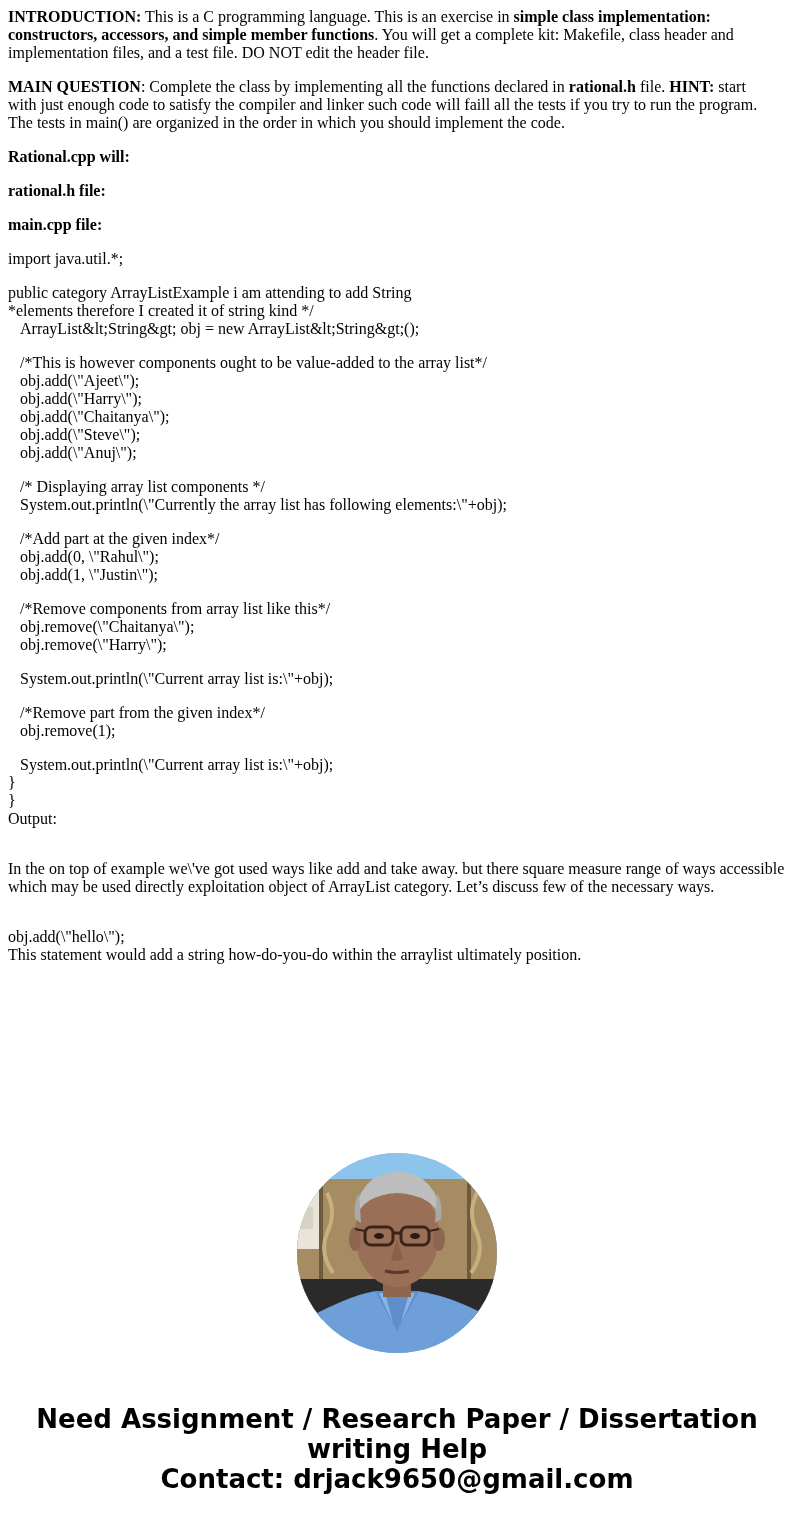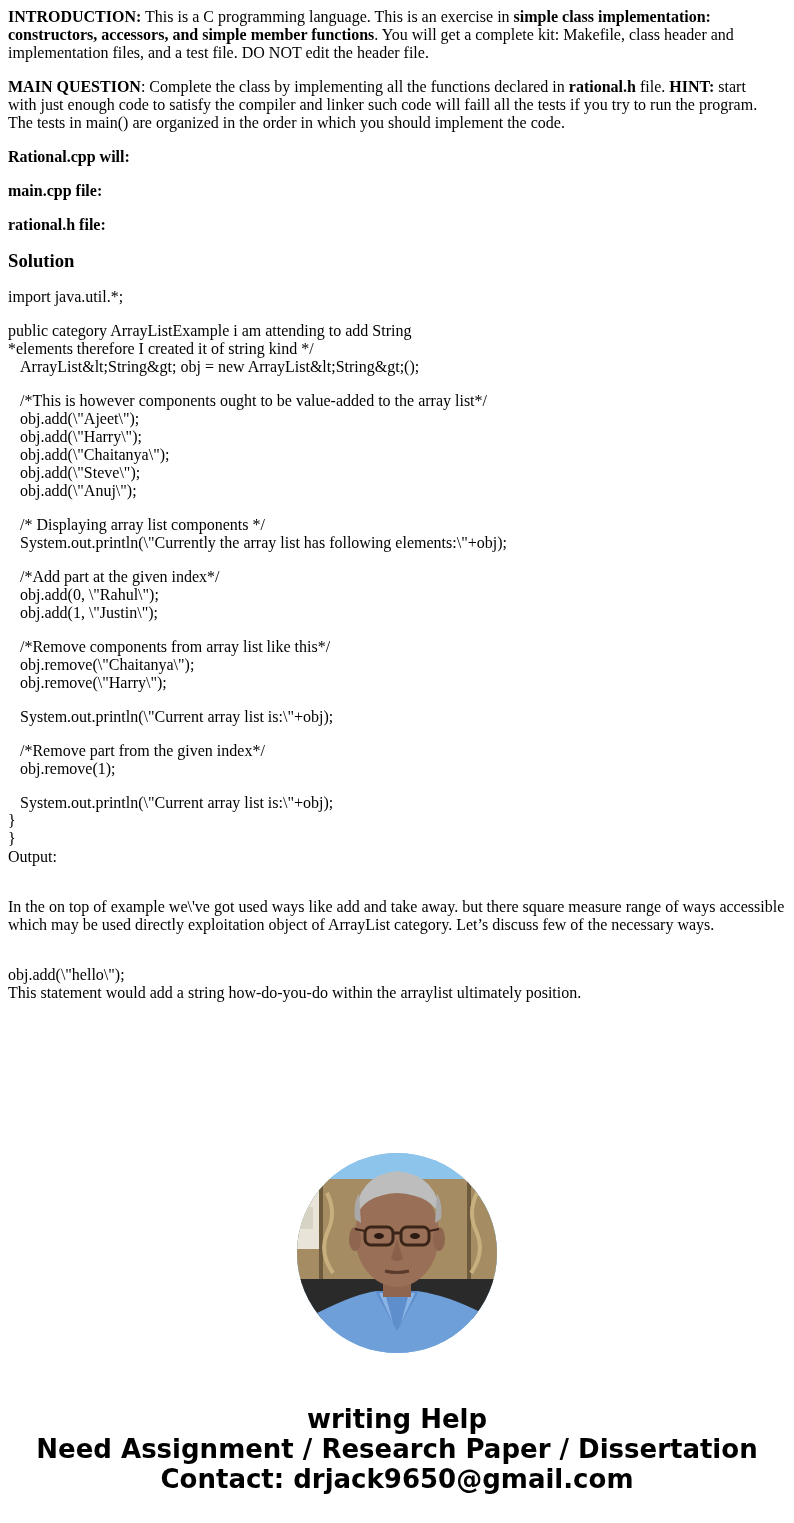--- a/index.html
+++ b/index.html
@@ -82,24 +82,23 @@
   </style>
 </head>
 <body>
 
 <div class="content">
   <p class="first"><b>INTRODUCTION:</b><span> This is a C programming language. This is an exercise in </span><b>simple class implementation: constructors, accessors, and simple member functions</b><span>. You will get a complete kit: Makefile, class header and implementation files, and a test file. DO NOT edit the header file.</span></p>
 
   <p><b>MAIN QUESTION</b><span>: Complete the class by implementing all the functions declared in </span><b>rational.h</b><span> file. </span><b>HINT:</b><span> start with just enough code to satisfy the compiler and linker such code will faill all the tests if you try to run the program. The tests in main() are organized in the order in which you should implement the code.</span></p>
 
   <p class="label-head">Rational.cpp will:</p>
+  <p class="label-head">rational.h file:</p>
   <p class="label-head">main.cpp file:</p>
-  <p class="label-head">rational.h file:</p>
 
-  <h3 class="solution">Solution</h3>
 
   <div class="code-block">import java.util.*;</div>
   <div class="block-gap"></div>
   <div class="code-block">public category ArrayListExample i am attending to add String
 *elements therefore I created it of string kind */
    ArrayList&amp;lt;String&amp;gt; obj = new ArrayList&amp;lt;String&amp;gt;();</div>
   <div class="block-gap"></div>
   <div class="code-block">   /*This is however components ought to be value-added to the array list*/
    obj.add(\"Ajeet\");
    obj.add(\"Harry\");
@@ -176,16 +175,16 @@
     <ellipse cx="82" cy="83" rx="5" ry="3" fill="#2a1a12"></ellipse>
     <ellipse cx="118" cy="83" rx="5" ry="3" fill="#2a1a12"></ellipse>
 
     <path d="M100 86 L94 106 Q100 110 106 106 Z" fill="#8a604a"></path>
 
     <path d="M88 118 Q100 121 112 118" stroke="#5a3a2c" stroke-width="3" fill="none"></path>
   </svg>
 </div>
 
 <div class="footer">
+  <div>Need Assignment / Research Paper / Dissertation</div>
   <div>writing Help</div>
-  <div>Need Assignment / Research Paper / Dissertation</div>
   <div>Contact: drjack9650@gmail.com</div>
 </div>
 
 </body></html>

